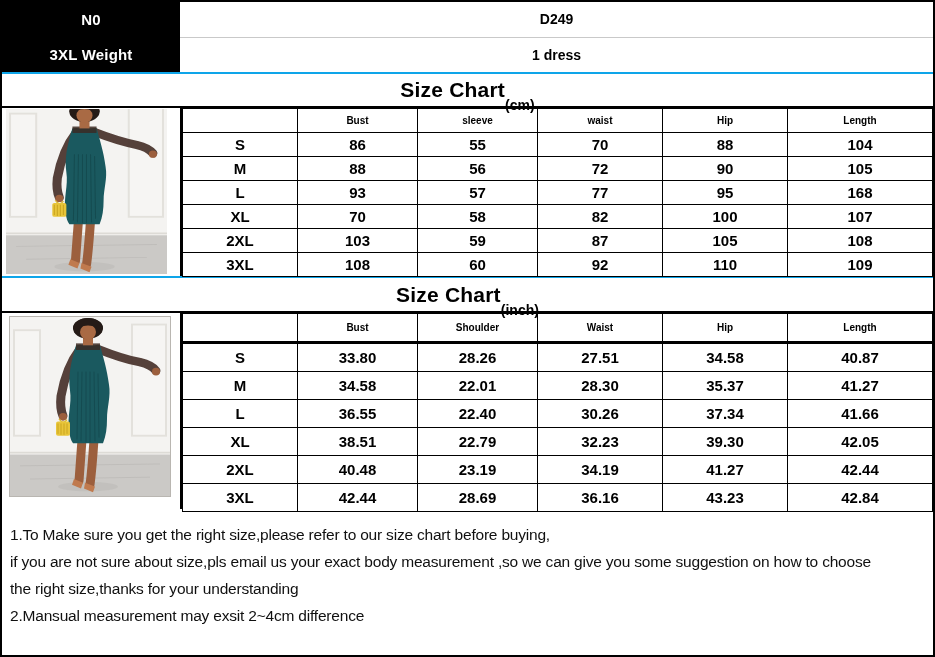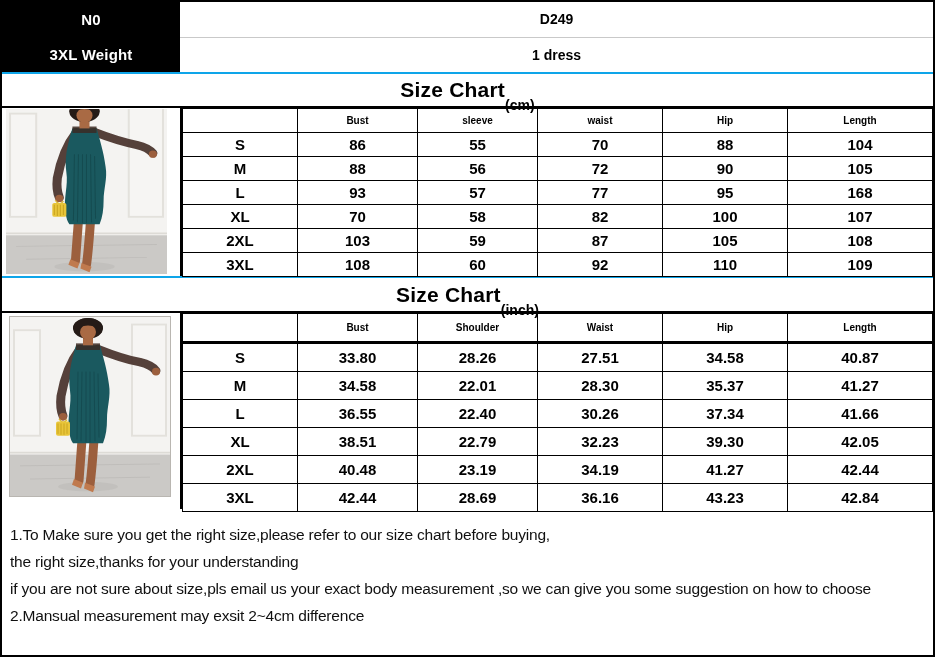--- a/index.html
+++ b/index.html
@@ -279,18 +279,18 @@
             <td>36.16</td>
             <td>43.23</td>
             <td>42.84</td>
           </tr>
         </tbody>
     </table>
   </div>
 
   <div class="notes">
     <p>1.To Make sure you get the right size,please refer to our size chart before buying,</p>
+    <p>if you are not sure about size,pls email us your exact body measurement ,so we can give you some suggestion on how to choose</p>
     <p>the right size,thanks for your understanding</p>
-    <p>if you are not sure about size,pls email us your exact body measurement ,so we can give you some suggestion on how to choose</p>
     <p>2.Mansual measurement may exsit 2~4cm difference</p>
   </div>
 
 </div>
 
 </body></html>

